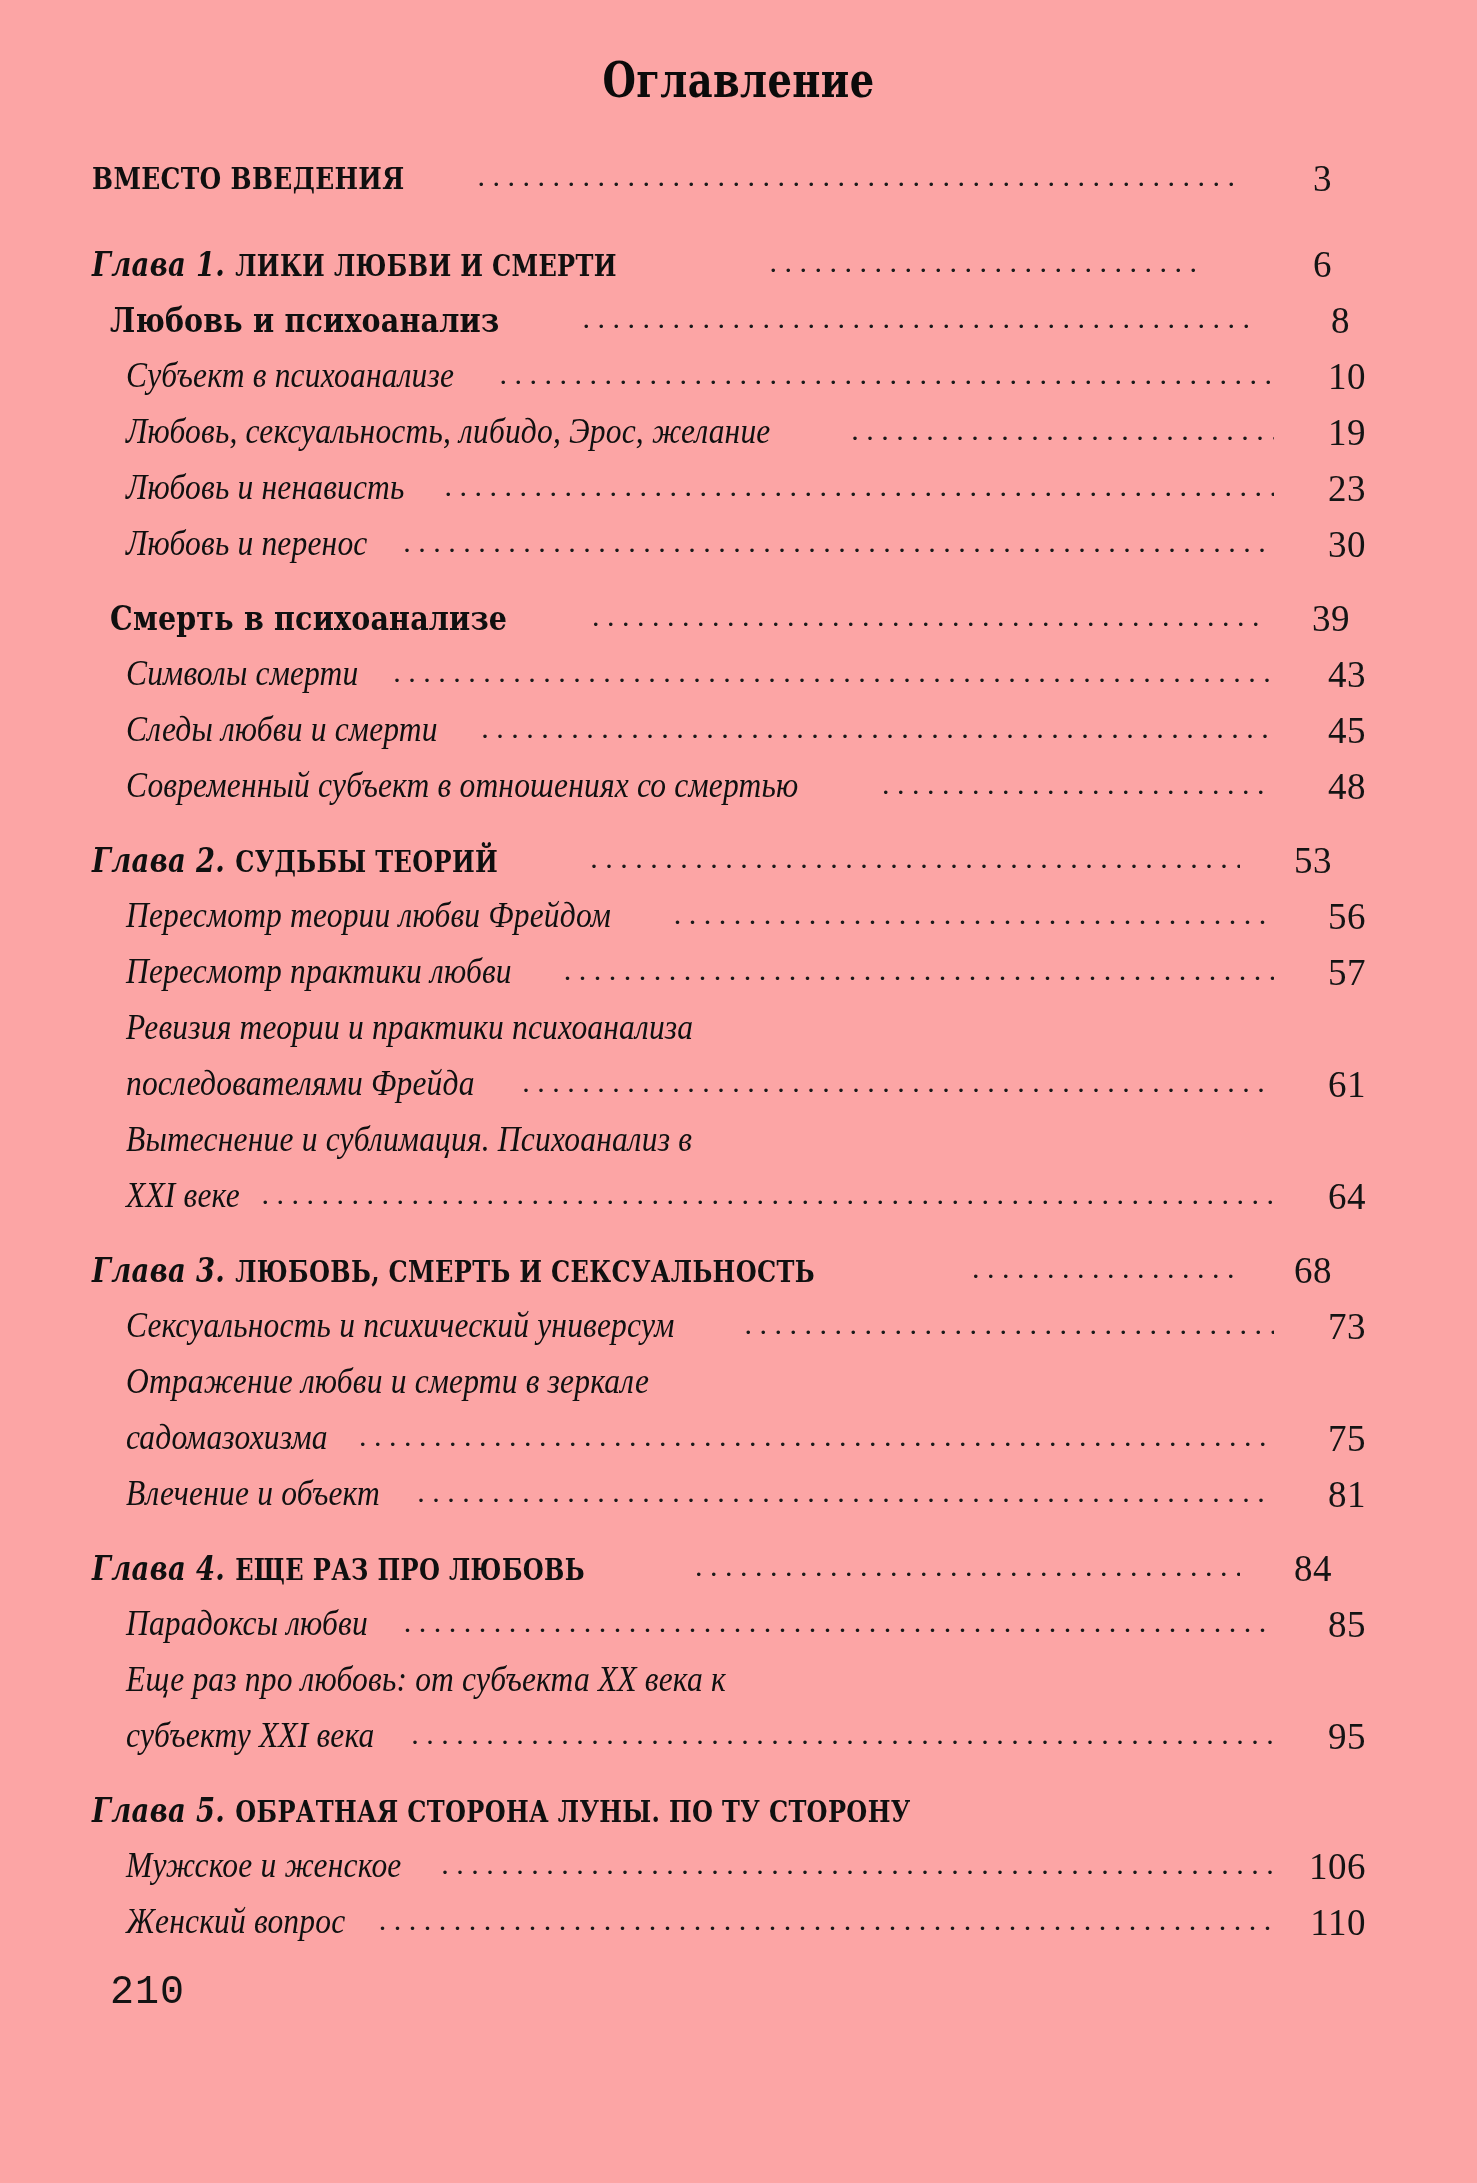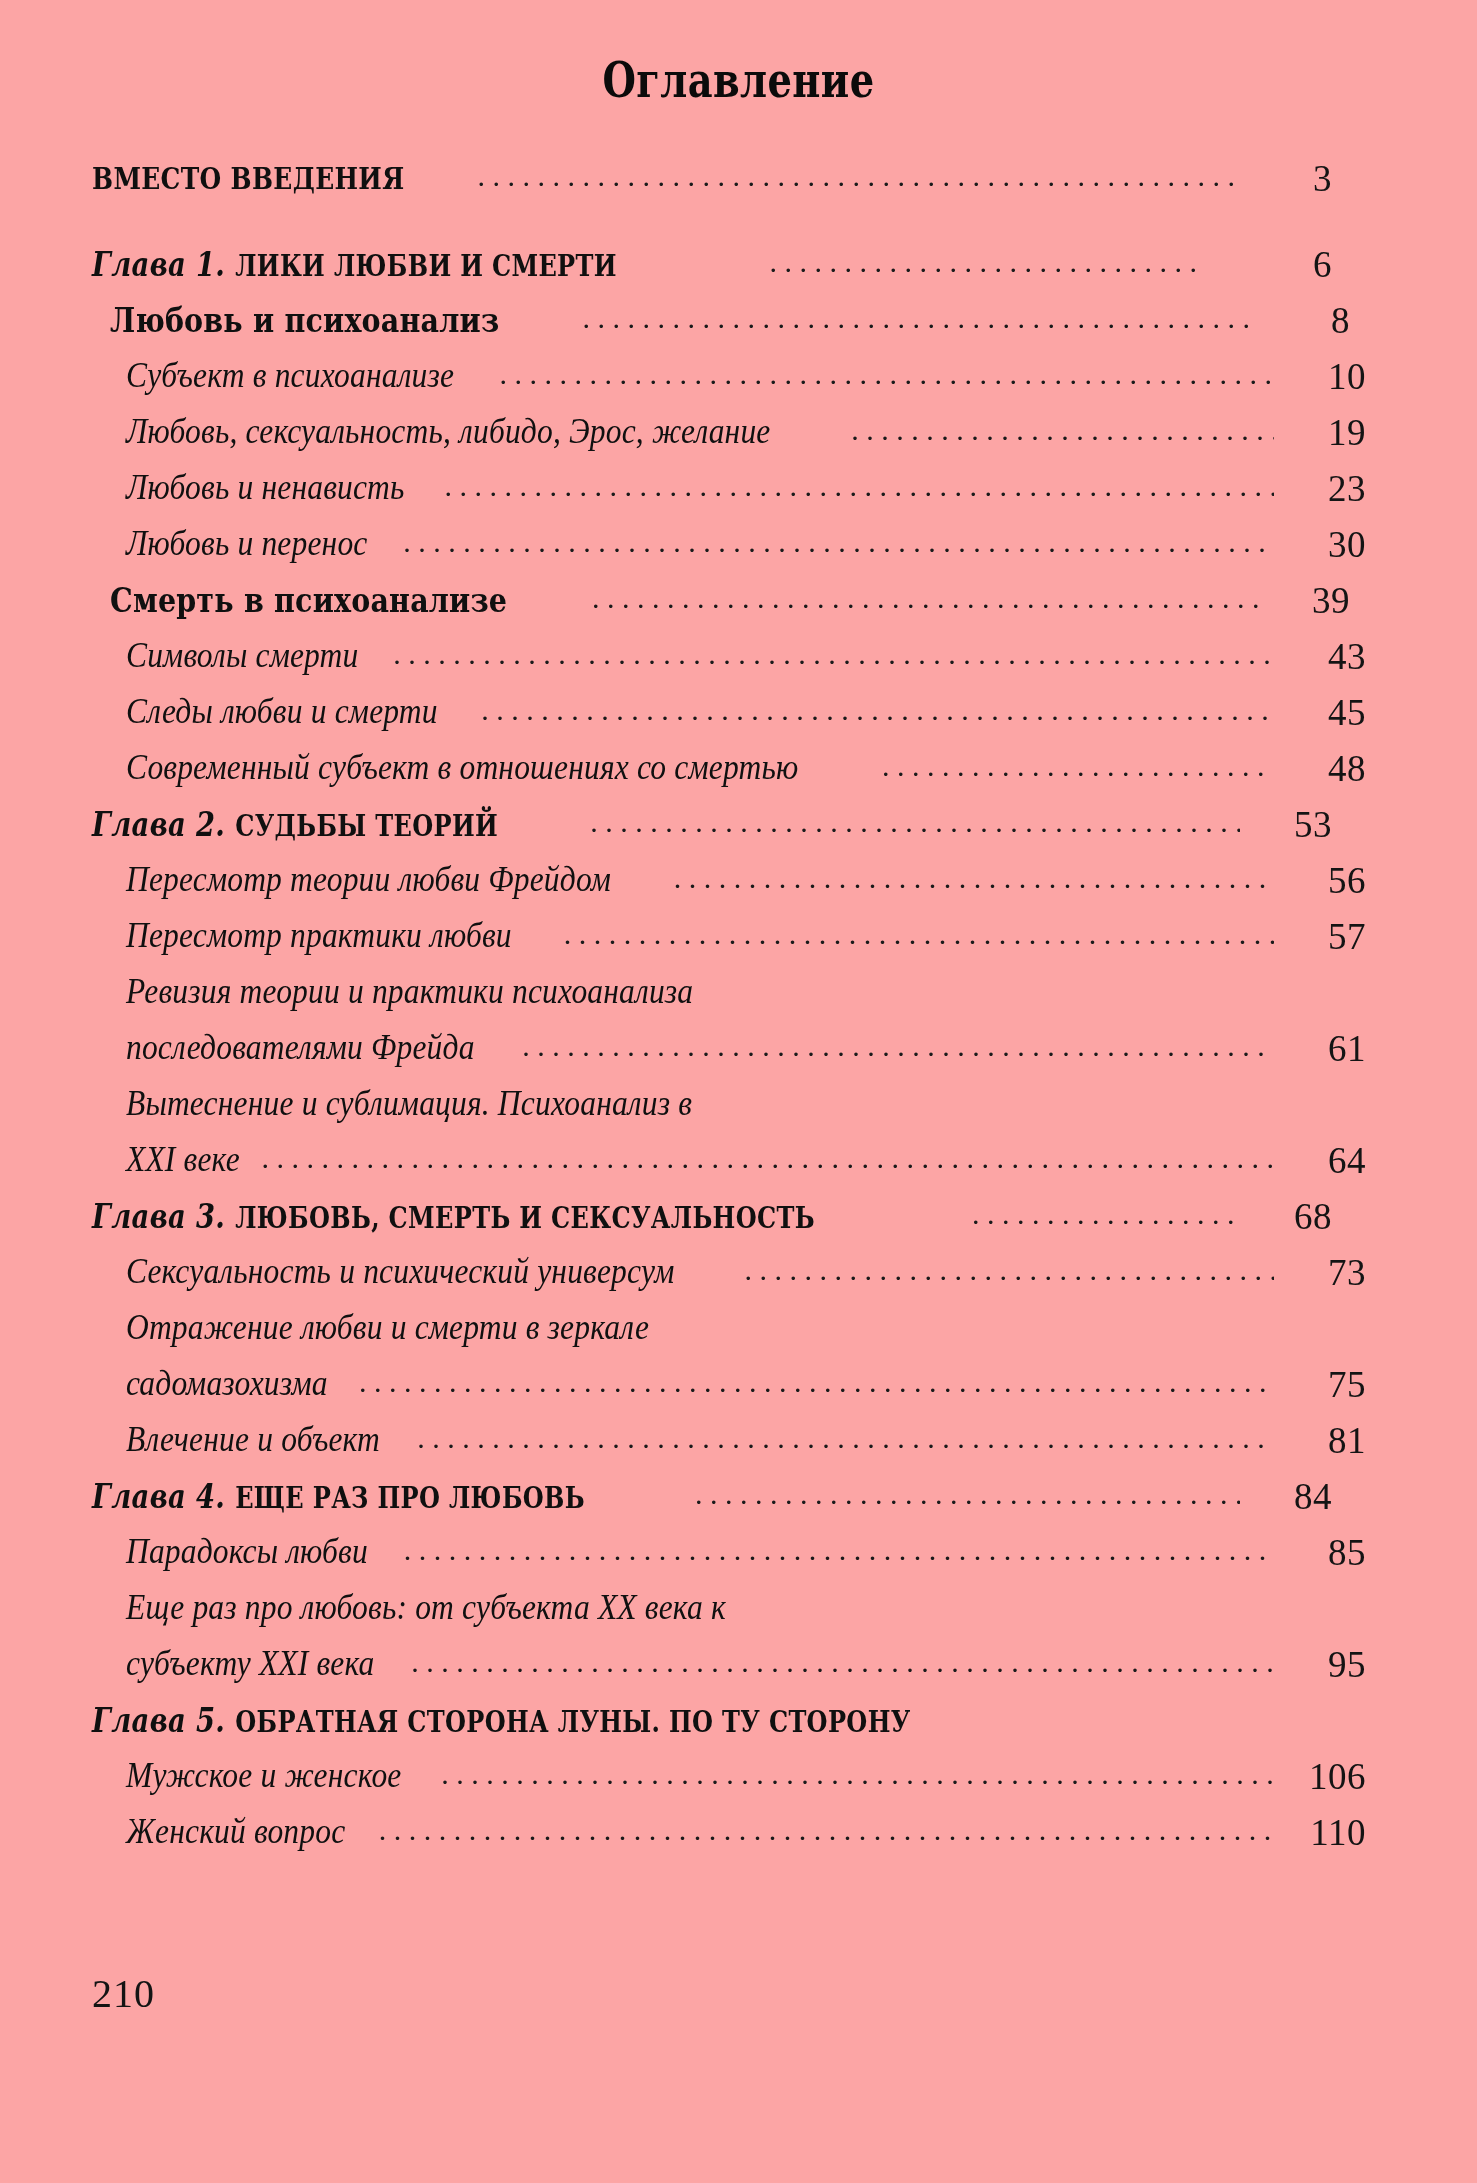--- a/index.html
+++ b/index.html
@@ -137,29 +137,29 @@
     transform: scaleX(0.83);
     margin-left: 278px;
   }
 
   
   .no-leader .leader::before { content: ""; }
   .no-leader .pageno { color: transparent; }
 
   
   .toc-row { height: 56px; }
-  .gap-before { }
+  .gap-before { margin-top: 18px; }
   .gap-before-lg { margin-top: 30px; gap: 36px; }
 
   
   .folio {
     position: absolute;
-    left: 92px;
+    left: 110px;
     top: 1970px;
-    font-family: Liberation Serif, serif;
+    font-family: Liberation Mono, monospace;
     font-size: 40px;
     color: #141414;
     letter-spacing: 1px;
   }
 </style>
 </head>
 <body>
 
 <div class="page">
 

